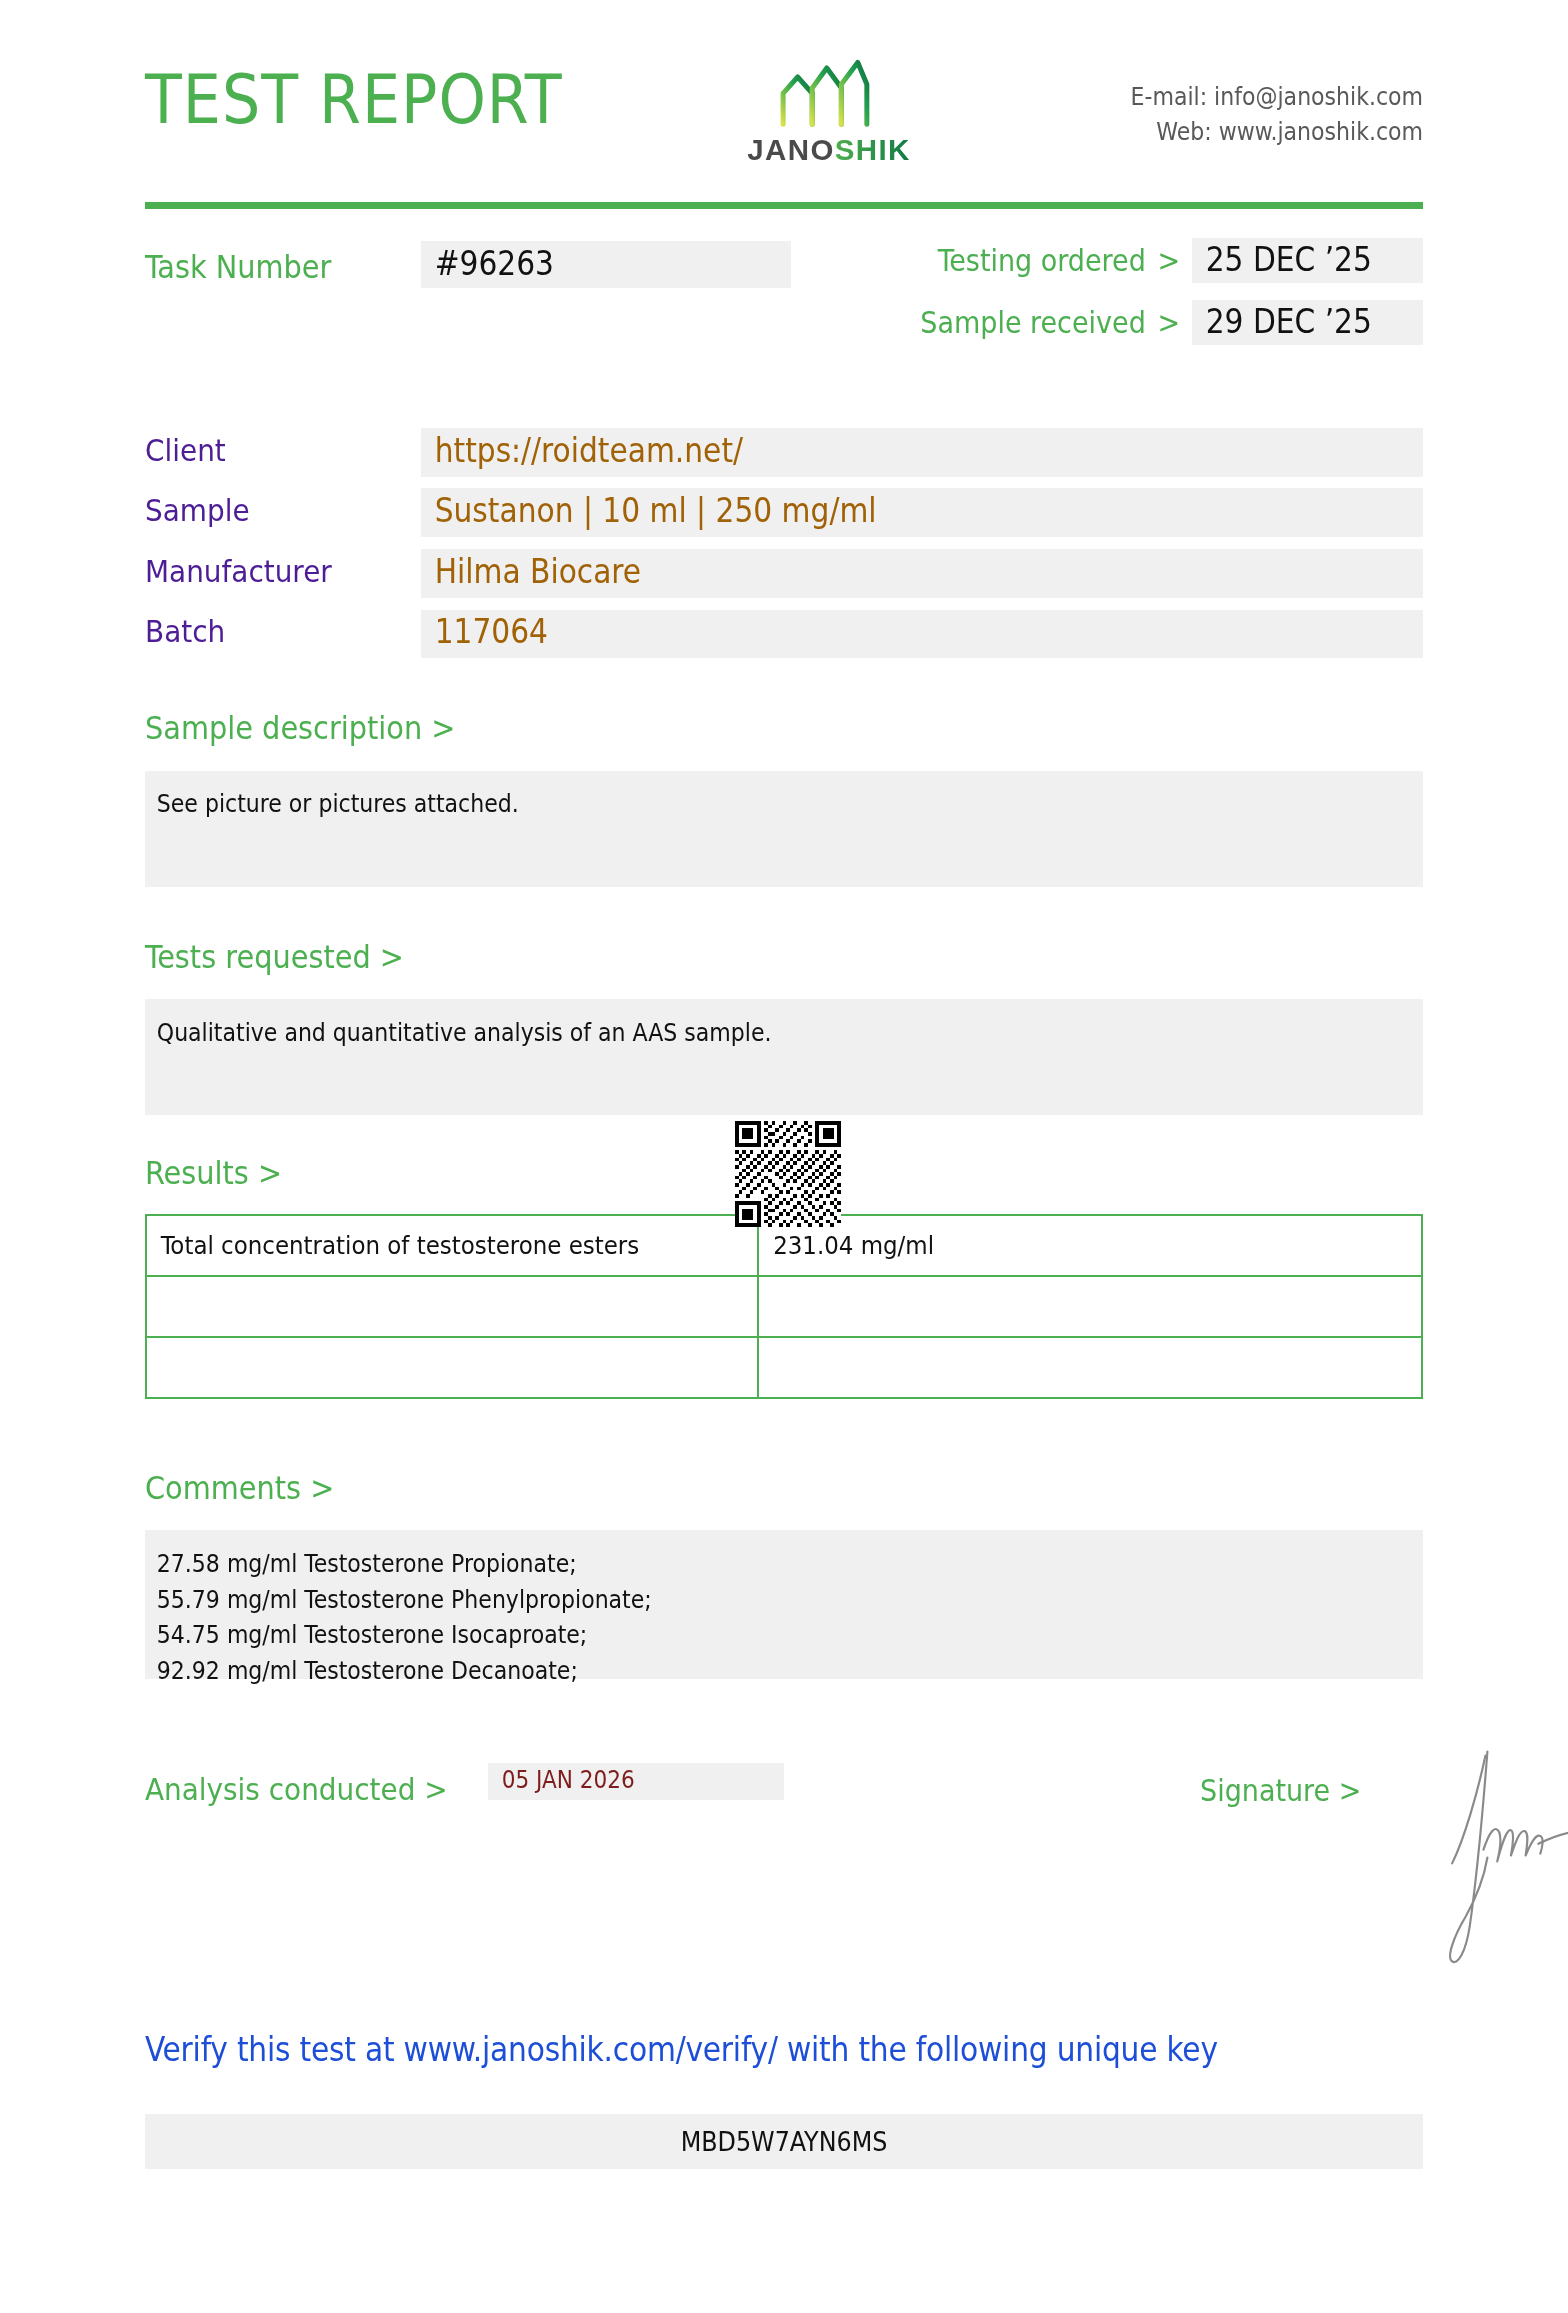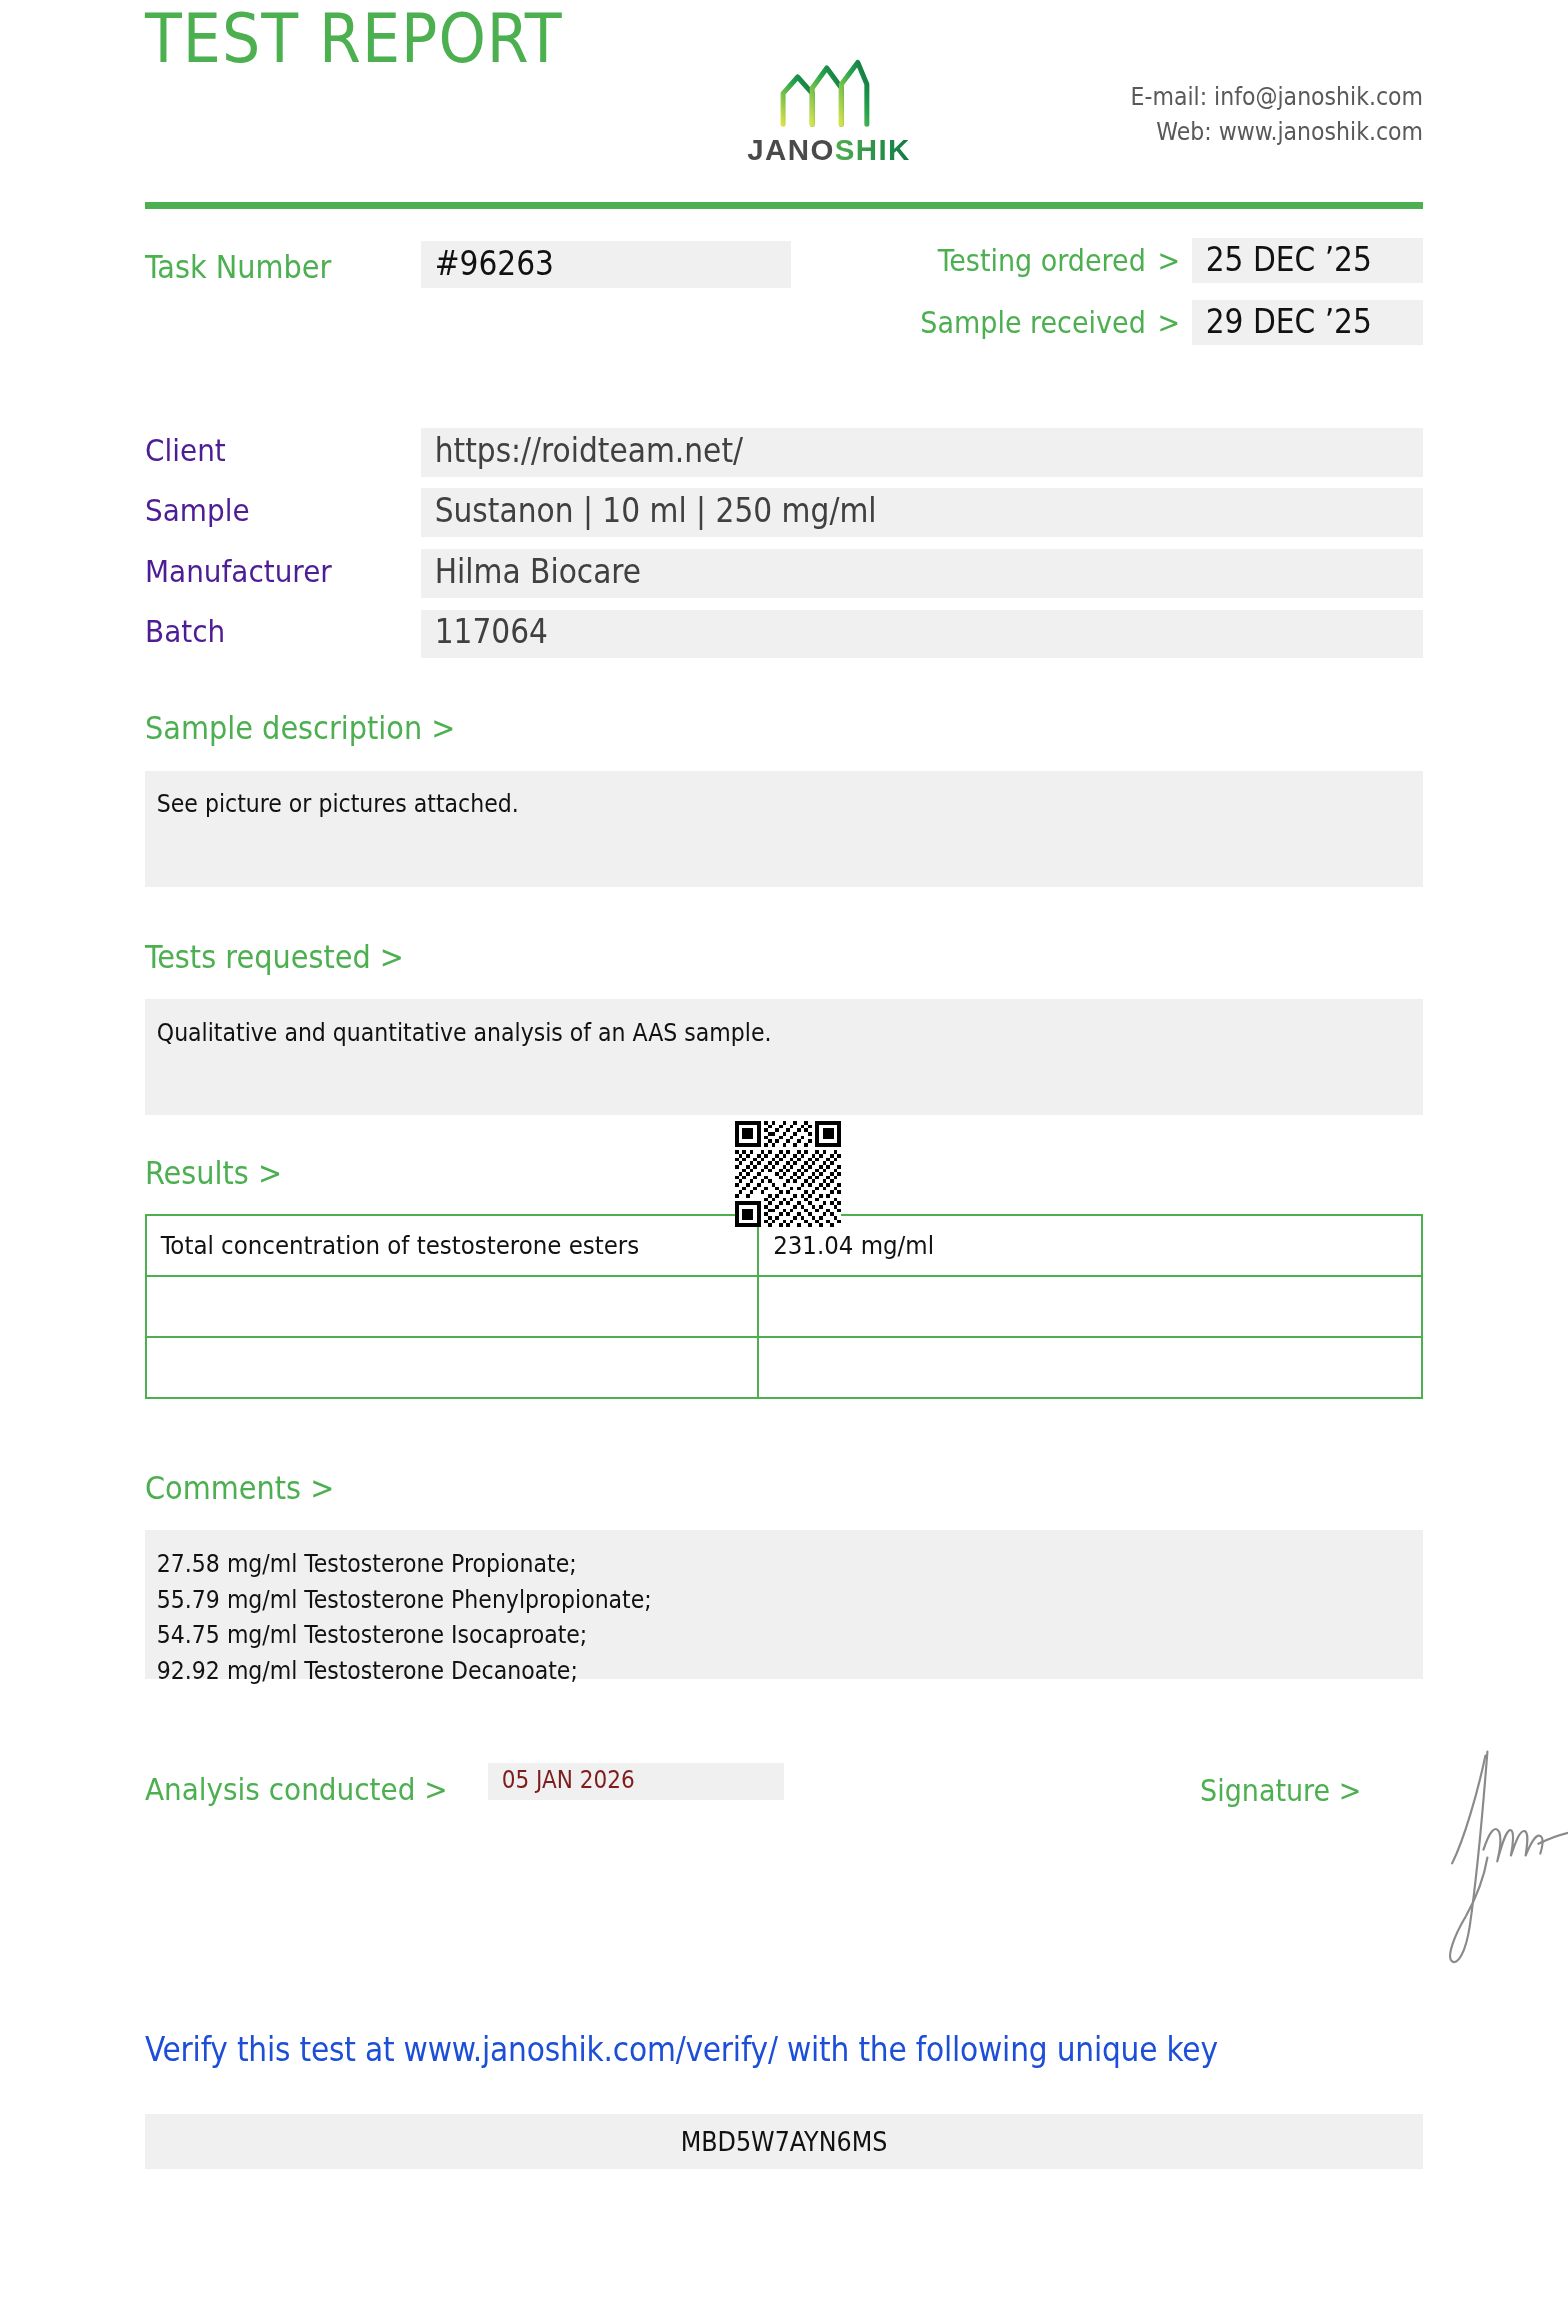--- a/index.html
+++ b/index.html
@@ -17,21 +17,21 @@
     height: 2313px;
     background: #ffffff;
     padding: 0 145px;
   }
 
   
   .header {
     position: relative;
     height: 196px;
     display: flex;
-    align-items: flex-start;
+    align-items: center;
   }
   .report-title {
     font-size: 67px;
     color: #4caf50;
     letter-spacing: 1px;
     font-weight: 400;
     white-space: nowrap;
     line-height: 1;
     margin-top: 5.9px;
   }
@@ -123,21 +123,21 @@
     width: 276px;
     flex: 0 0 276px;
     font-size: 31px;
     color: #4c1d95;
     padding-top: 3.9px;
   }
   .info-value {
     flex: 1;
     background: #f0f0f0;
     font-size: 33px;
-    color: #404040;
+    color: #a16207;
     padding: 2.9px 13.7px 6.9px;
     min-height: 47px;
   }
 
   
   .section { margin-top: 51px; }
   .section-head {
     font-size: 32px;
     color: #4caf50;
     margin-bottom: 23.5px;

